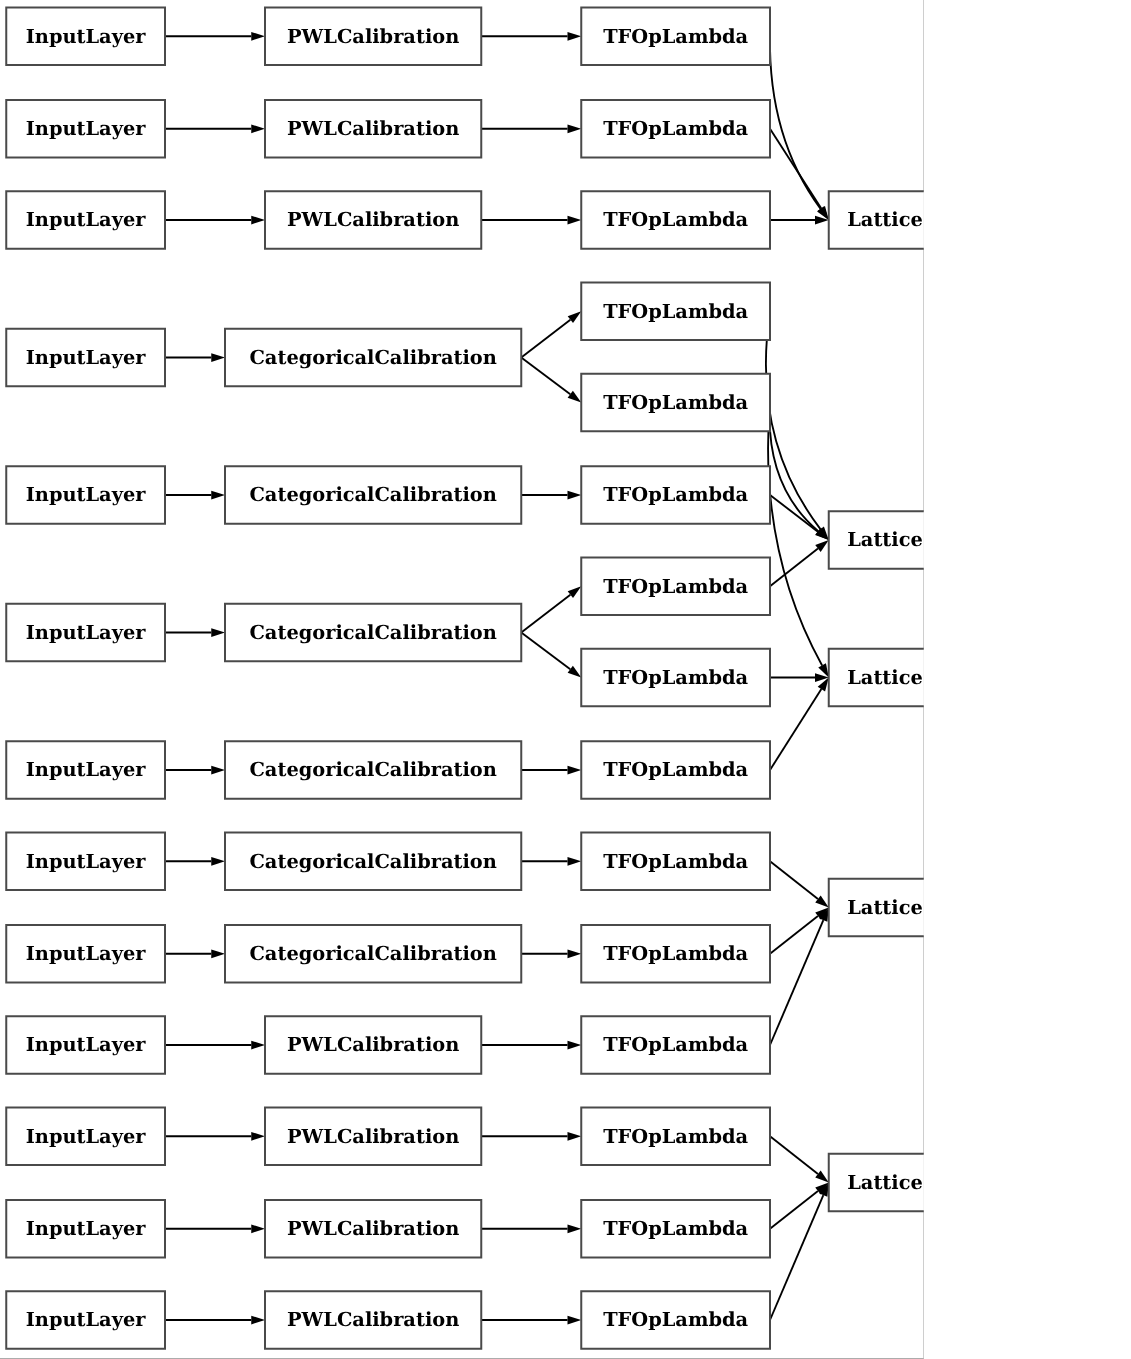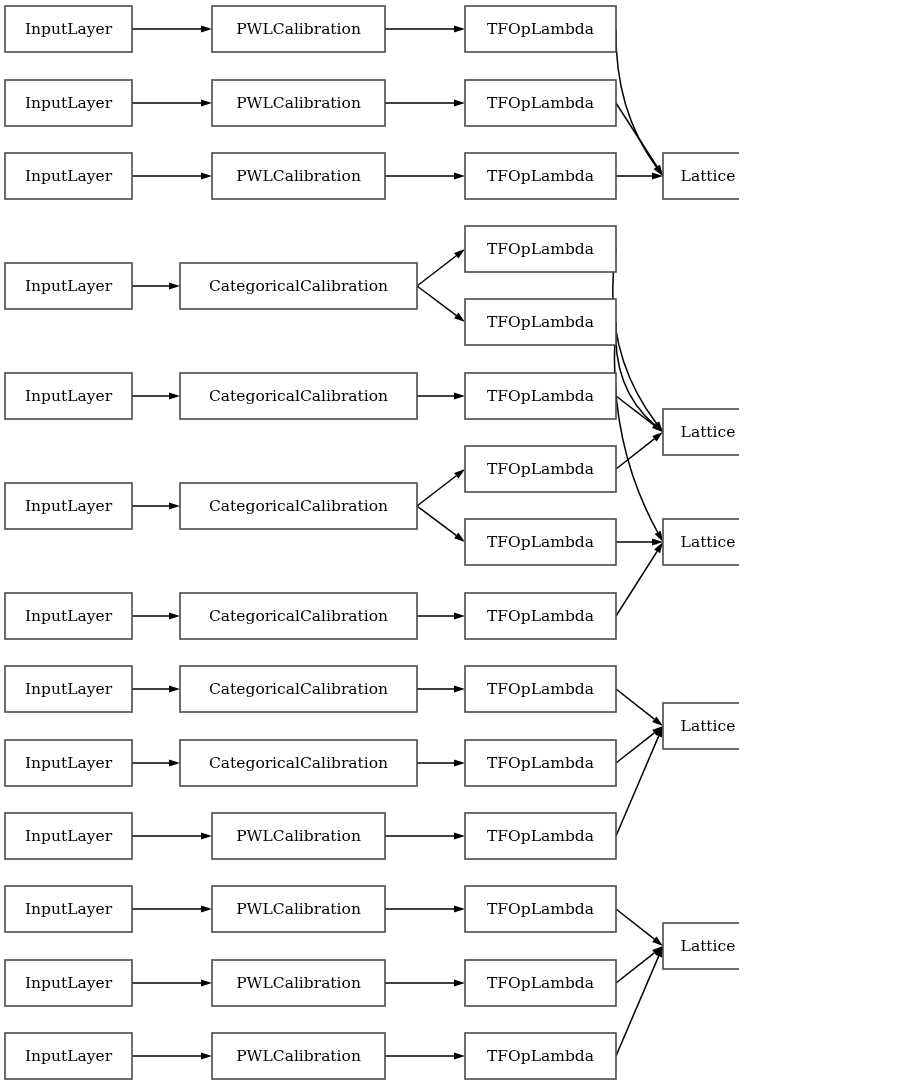--- a/index.html
+++ b/index.html
@@ -6,20 +6,21 @@
     margin: 0;
     padding: 0;
     background: #ffffff;
   }
   #canvas-wrap {
     position: relative;
     width: 739px;
     height: 1087px;
     background: #000000;
     overflow: hidden;
+    font-weight: bold;
   }
   svg#graph {
     display: block;
     width: 905px;
     height: 1087px;
     background: #ffffff;
   }
   .node-box {
     fill: #ffffff;
     stroke: #4a4a4a;

